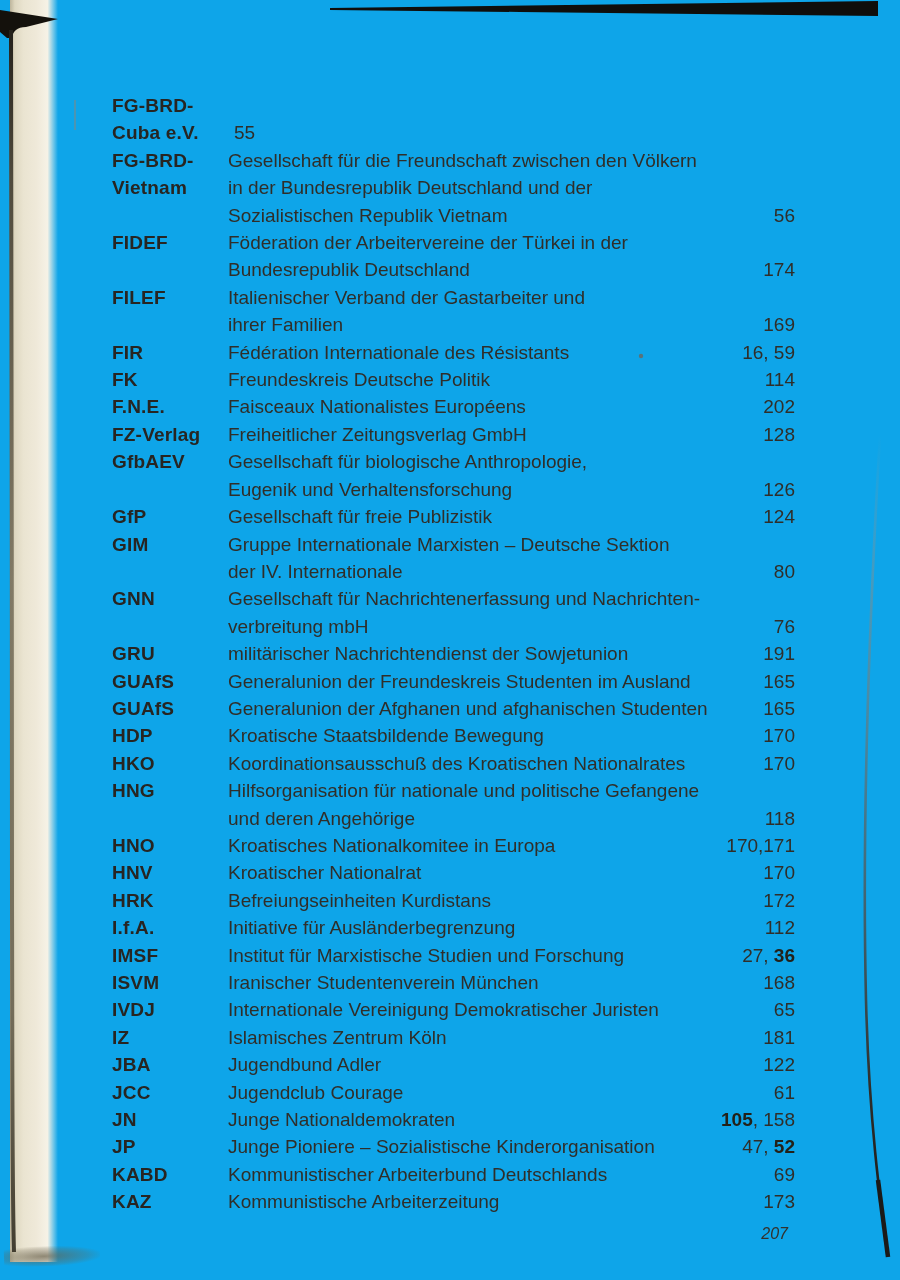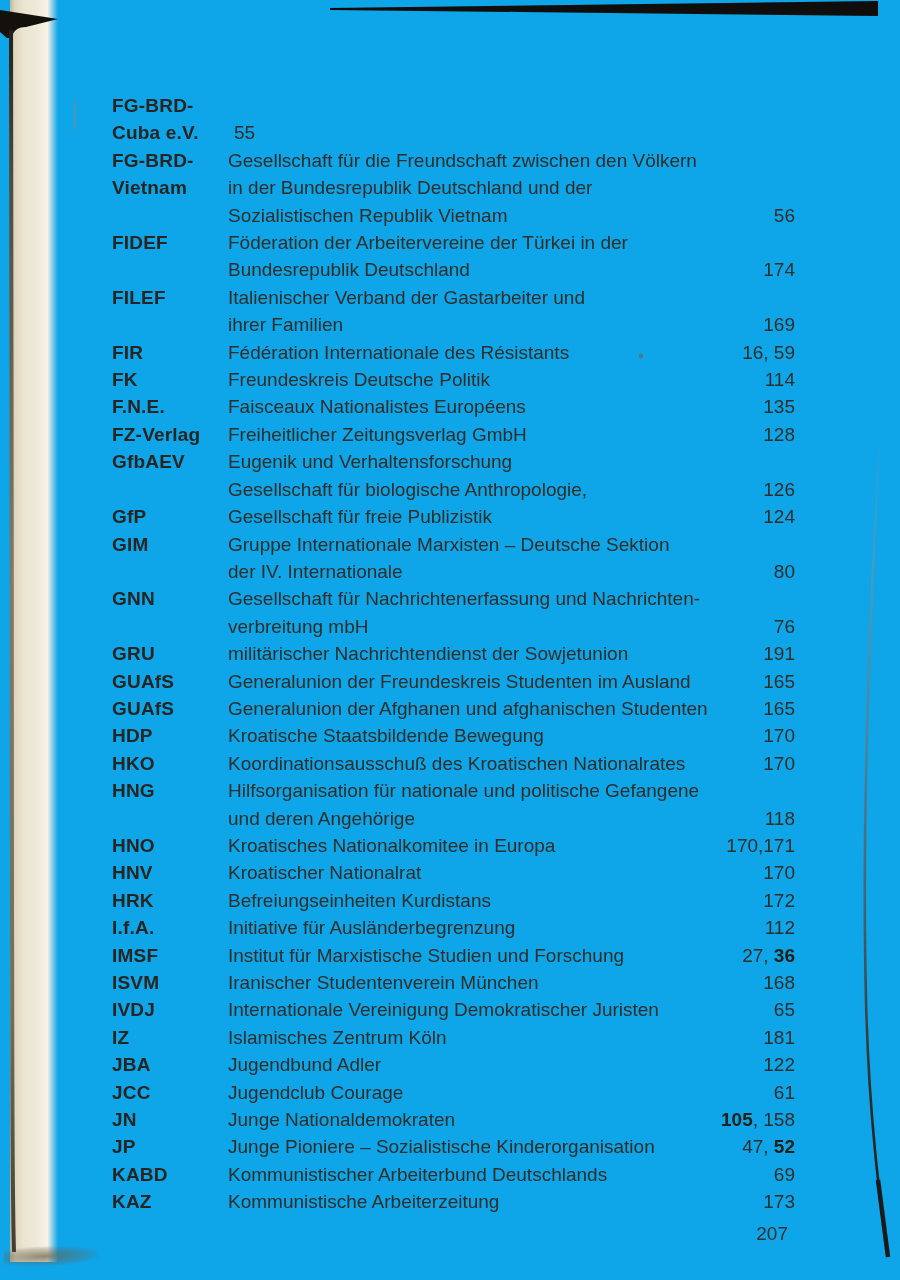--- a/index.html
+++ b/index.html
@@ -40,21 +40,21 @@
   }
   .desc { flex:1 1 auto; min-width:0; color:#302e29; }
   .pages {
     flex:0 0 auto; align-self:flex-end; margin-left:6px;
     color:#302e29;
   }
   .pages b { font-weight:bold; color:#232119; }
 
   .folio {
     position:absolute; top:1220px; right:112px;
-    font-size:19px; line-height:27px; color:#33312c;
+    font-size:16px; line-height:27px; color:#33312c;font-style:italic;
   }
 </style>
 </head>
 <body>
 
 <div class="page">
 
   <div class="spine-band"></div>
   <div class="spine-shadow"></div>
 
@@ -148,38 +148,38 @@
         </div>
         <div class="pages"><span>114</span></div>
       </div>
       <div class="entry">
         <div class="abbr">
           <div>F.N.E.</div>
         </div>
         <div class="desc">
           <div>Faisceaux Nationalistes Européens</div>
         </div>
-        <div class="pages"><span>135</span></div>
+        <div class="pages"><span>202</span></div>
       </div>
       <div class="entry">
         <div class="abbr">
           <div>FZ-Verlag</div>
         </div>
         <div class="desc">
           <div>Freiheitlicher Zeitungsverlag GmbH</div>
         </div>
         <div class="pages"><span>128</span></div>
       </div>
       <div class="entry">
         <div class="abbr">
           <div>GfbAEV</div>
         </div>
         <div class="desc">
+          <div>Gesellschaft für biologische Anthropologie,</div>
           <div>Eugenik und Verhaltensforschung</div>
-          <div>Gesellschaft für biologische Anthropologie,</div>
         </div>
         <div class="pages"><span>126</span></div>
       </div>
       <div class="entry">
         <div class="abbr">
           <div>GfP</div>
         </div>
         <div class="desc">
           <div>Gesellschaft für freie Publizistik</div>
         </div>

